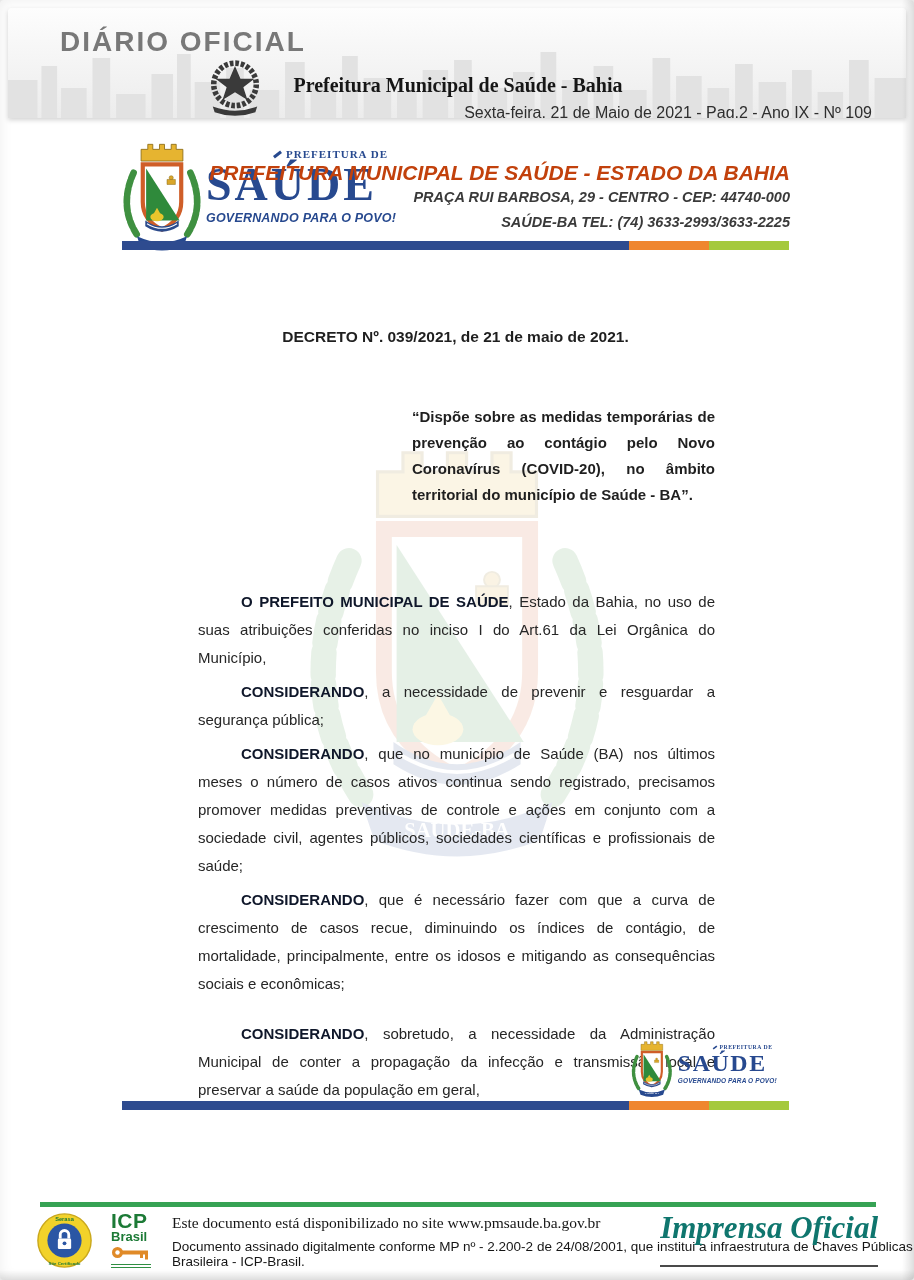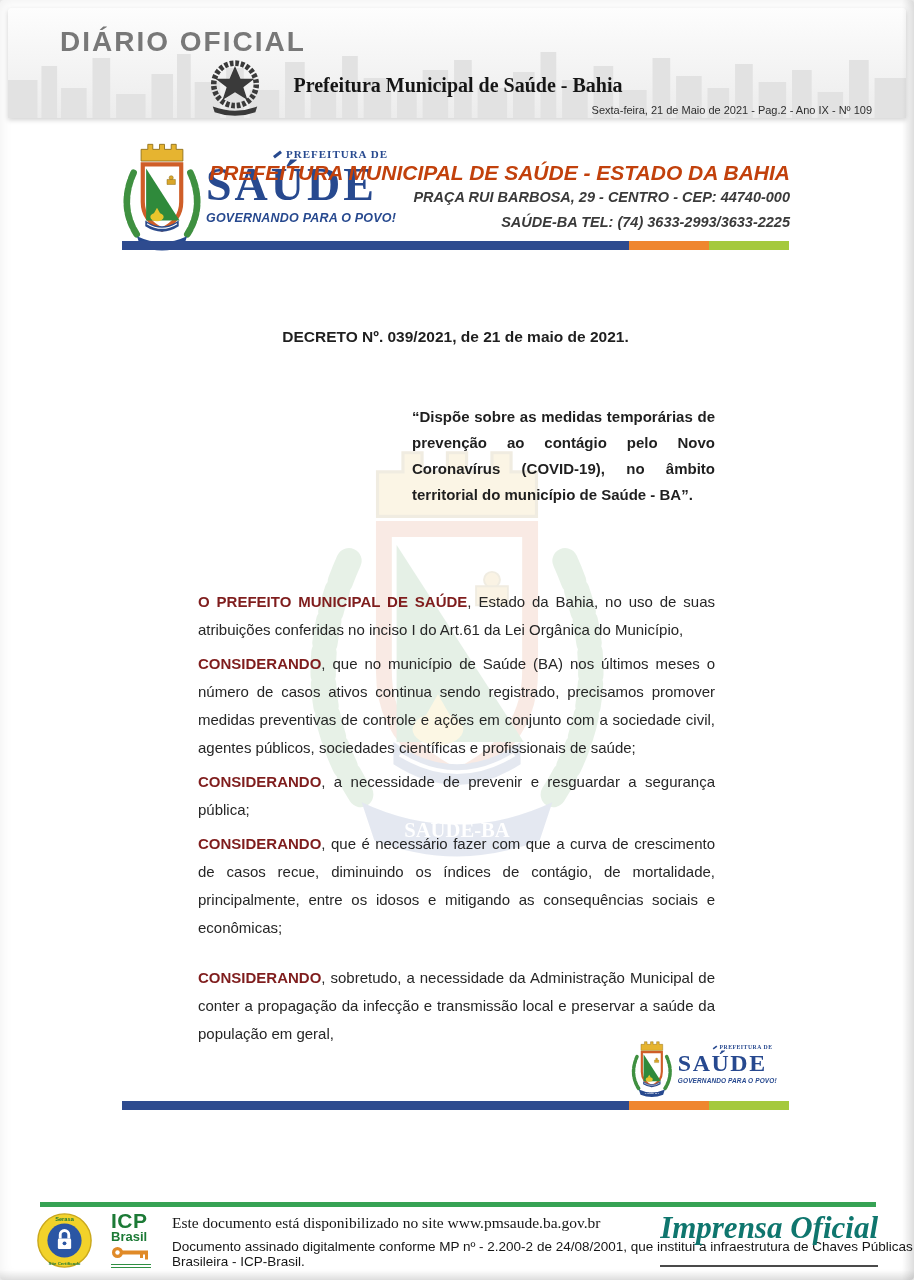--- a/index.html
+++ b/index.html
@@ -14,21 +14,21 @@
   
   .band{position:absolute;left:8px;top:8px;right:8px;height:110px;overflow:hidden;
     background:linear-gradient(#fdfdfd,#ececec);box-shadow:0 2px 5px rgba(0,0,0,.18);
     border-radius:4px 4px 0 0;}
   .skyline{position:absolute;left:0;bottom:0;width:100%;height:78px;}
   .brand{position:absolute;left:52px;top:18px;font-size:28px;font-weight:bold;
     letter-spacing:2px;color:#787878;}
   .nat-emblem{position:absolute;left:190px;top:50px;width:74px;height:62px;}
   .band-title{position:absolute;left:130px;top:66px;width:640px;text-align:center;
     font-size:20px;font-weight:bold;color:#161616;font-family:Liberation Serif, serif;}
-  .dateline{position:absolute;right:34px;top:96px;font-size:11px;color:#2e2e2e;}
+  .dateline{position:absolute;right:34px;top:96px;font-size:16px;color:#2e2e2e;}
 
   
   .coa-top{position:absolute;left:120px;top:141px;width:84px;height:117px;}
   .logo-text{position:absolute;left:206px;top:148px;width:192px;color:#27498f;}
   .logo-top{text-align:right;padding-right:10px;font-family:"Liberation Serif",serif;
     font-weight:bold;font-size:11px;letter-spacing:1px;height:14px;}
   .accent-mark{display:inline-block;width:9px;height:3px;background:#27498f;
     transform:rotate(-38deg);margin-right:4px;margin-bottom:2px;}
   .logo-name{font-family:"Liberation Serif",serif;font-weight:bold;font-size:46px;
     letter-spacing:3px;line-height:46px;}
@@ -49,21 +49,21 @@
   .decree-heading{position:absolute;left:122px;top:328px;width:667px;text-align:center;
     font-size:15.5px;font-weight:bold;color:#1f1f1f;}
   .epigraph{position:absolute;left:412px;top:404px;width:303px;font-size:15px;
     font-weight:bold;line-height:26px;text-align:justify;color:#1f1f1f;}
   .watermark{position:absolute;left:298px;top:440px;width:318px;height:445px;
     opacity:.12;pointer-events:none;}
   .body-text{position:absolute;left:198px;top:588px;width:517px;font-size:15px;
     line-height:28px;text-align:justify;color:#262626;}
   .para{margin:0 0 6px 0;}
   .para.gap{margin-top:22px;}
-  .para b{color:#7f1d1d;}
+  .para b{color:#0f172a;margin-left:43px;}
 
   
   .lockup-bottom{position:absolute;left:630px;top:1040px;width:320px;height:120px;
     transform:scale(.52);transform-origin:top left;}
   .lockup-bottom .coa-top{left:0;top:0;}
   .lockup-bottom .logo-text{left:92px;top:8px;}
 
   
   .foot-line{position:absolute;left:40px;top:1202px;width:836px;height:5px;background:#36a254;}
   .serasa{position:absolute;left:36px;top:1212px;width:57px;height:57px;}
@@ -172,26 +172,26 @@
     <div class="seg-blue"></div>
     <div class="seg-orange"></div>
     <div class="seg-green"></div>
   </div>
 
   <svg class="watermark" viewBox="0 0 100 140">
       <use href="#coa" xlink:href="#coa"></use>
     </svg>
 
   <div class="decree-heading">DECRETO Nº. 039/2021, de 21 de maio de 2021.</div>
-  <div class="epigraph">“Dispõe sobre as medidas temporárias de prevenção ao contágio pelo Novo Coronavírus (COVID-19), no âmbito territorial do município de Saúde - BA”.</div>
+  <div class="epigraph">“Dispõe sobre as medidas temporárias de prevenção ao contágio pelo Novo Coronavírus (COVID-20), no âmbito territorial do município de Saúde - BA”.</div>
 
   <div class="body-text">
     <p class="para"><b>O PREFEITO MUNICIPAL DE SAÚDE</b><span>, Estado da Bahia, no uso de suas atribuições conferidas no inciso I do Art.61 da Lei Orgânica do Município,</span></p>
+    <p class="para"><b>CONSIDERANDO</b><span>, a necessidade de prevenir e resguardar a segurança pública;</span></p>
     <p class="para"><b>CONSIDERANDO</b><span>, que no município de Saúde (BA) nos últimos meses o número de casos ativos continua sendo registrado, precisamos promover medidas preventivas de controle e ações em conjunto com a sociedade civil, agentes públicos, sociedades científicas e profissionais de saúde;</span></p>
-    <p class="para"><b>CONSIDERANDO</b><span>, a necessidade de prevenir e resguardar a segurança pública;</span></p>
     <p class="para"><b>CONSIDERANDO</b><span>, que é necessário fazer com que a curva de crescimento de casos recue, diminuindo os índices de contágio, de mortalidade, principalmente, entre os idosos e mitigando as consequências sociais e econômicas;</span></p>
     <p class="para gap"><b>CONSIDERANDO</b><span>, sobretudo, a necessidade da Administração Municipal de conter a propagação da infecção e transmissão local e preservar a saúde da população em geral,</span></p>
   </div>
 
   <div class="lockup-bottom">
     <svg class="coa-top">
       <use href="#coa" xlink:href="#coa"></use>
     </svg>
     <div class="logo-text">
       <div class="logo-top">

